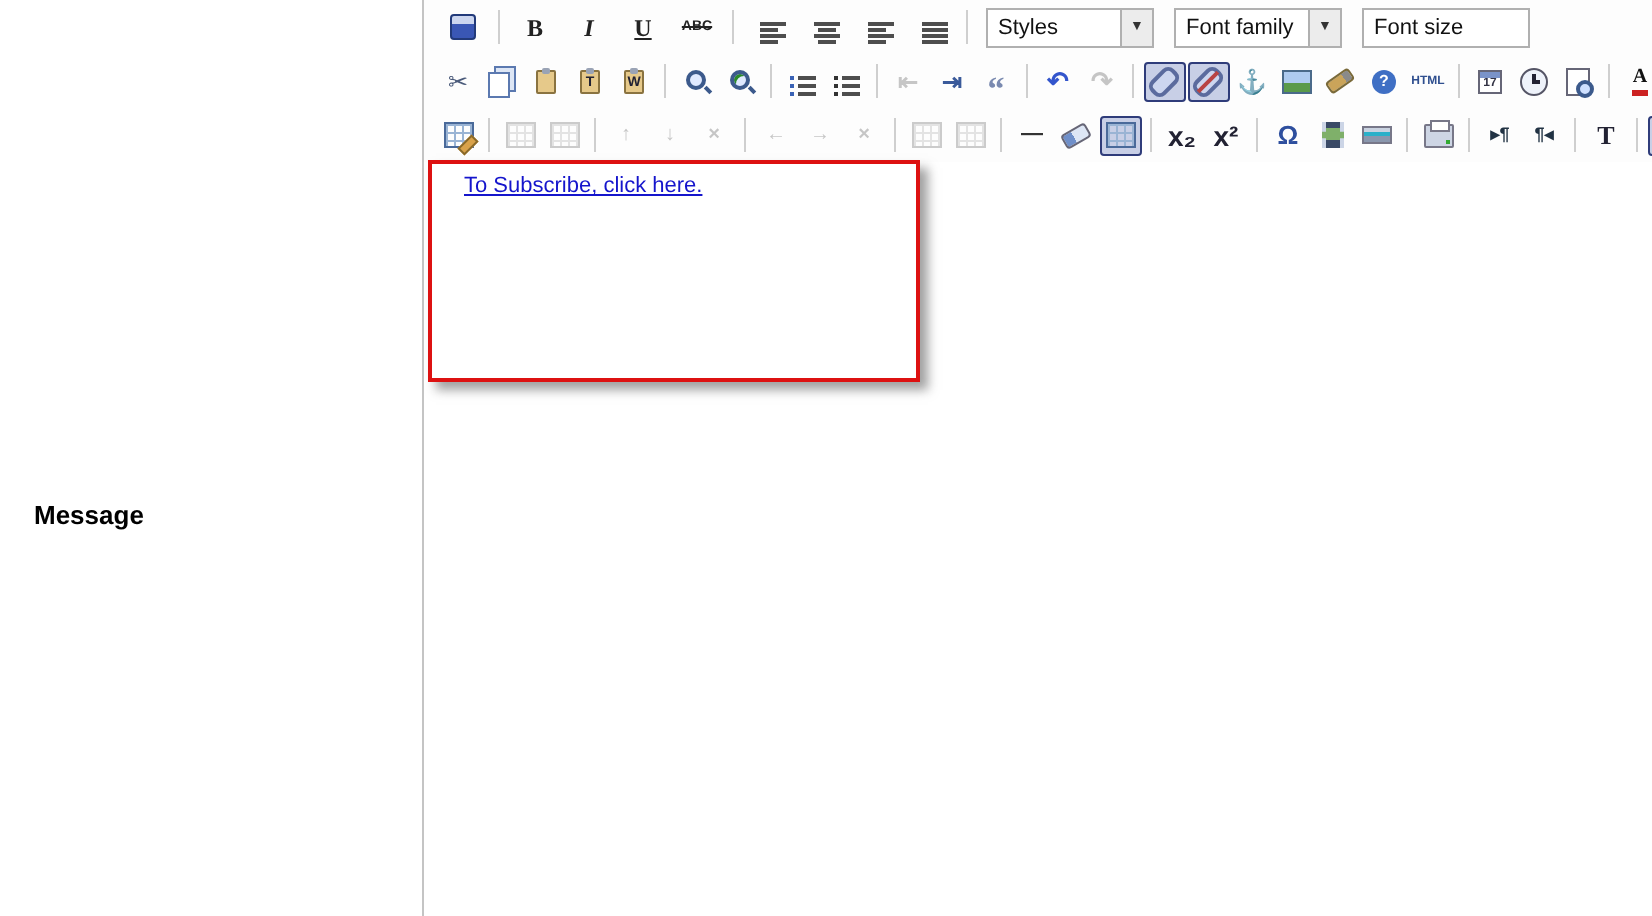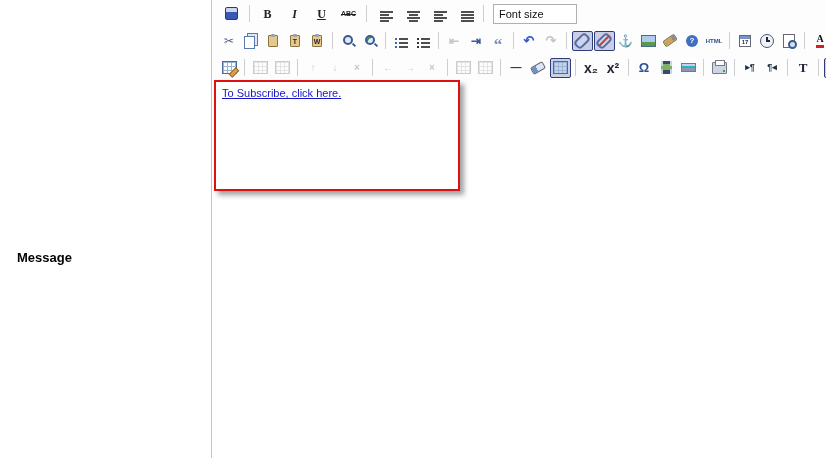--- a/index.html
+++ b/index.html
@@ -73,21 +73,21 @@
   .g-print{width:13px;height:10px;background:#cdd5e4;border:1px solid #778;border-radius:1px;}
   .g-print::before{content:"";position:absolute;top:-3px;left:2px;width:8px;height:4px;background:#fff;border:1px solid #778;}
   .g-print::after{content:"";position:absolute;right:1px;bottom:1px;width:2px;height:2px;background:#3a3;}
   .g-dir{font-size:9px;font-weight:bold;color:#234;}
   .g-T{font-family:"Liberation Serif",serif;font-weight:bold;font-size:13px;color:#223;}
 
   .content{position:relative;height:377px;background:#fff;}
   .hl-box{position:absolute;left:2px;top:-1px;width:230px;height:97px;background:#fff;border:2px solid var(--hl,#dd1111);box-shadow:4px 4px 5px rgba(110,110,110,.65);padding:5px 6px;box-sizing:content-box;}
   .hl-box p{margin:0;font-size:11px;line-height:13px;}
   .hl-box p + p{margin-top:25px;}
-  .hl-box a{color:var(--link,#0000cc);text-decoration:underline;cursor:pointer;}
+  .hl-box a{color:var(--link,#0000cc);text-decoration:underline;cursor:pointer;margin-left:10px;}
 </style>
 </head>
 <body>
 
 <div id="stage">
   <div class="msg-label">Message</div>
 
   <div class="editor">
     <div class="toolbar">
       <div class="tb-row row1">
@@ -114,20 +114,28 @@
           <div class="tbtn">
             <span class="g g-bars g-ac"></span>
           </div>
           <div class="tbtn">
             <span class="g g-bars g-ar"></span>
           </div>
           <div class="tbtn">
             <span class="g g-bars g-aj"></span>
           </div>
           <span class="tsep"></span>
+          <div class="tsel">
+            <span class="tsel-label">Styles</span>
+            <span class="tsel-arrow">▼</span>
+          </div>
+          <div class="tsel">
+            <span class="tsel-label">Font family</span>
+            <span class="tsel-arrow">▼</span>
+          </div>
           <div class="tsel">
             <span class="tsel-label">Font size</span>
           </div>
         </div>
       <div class="tb-row row2">
           <div class="tbtn">
             <span class="g g-cut">✂</span>
           </div>
           <div class="tbtn">
             <span class="g g-copy"></span>

